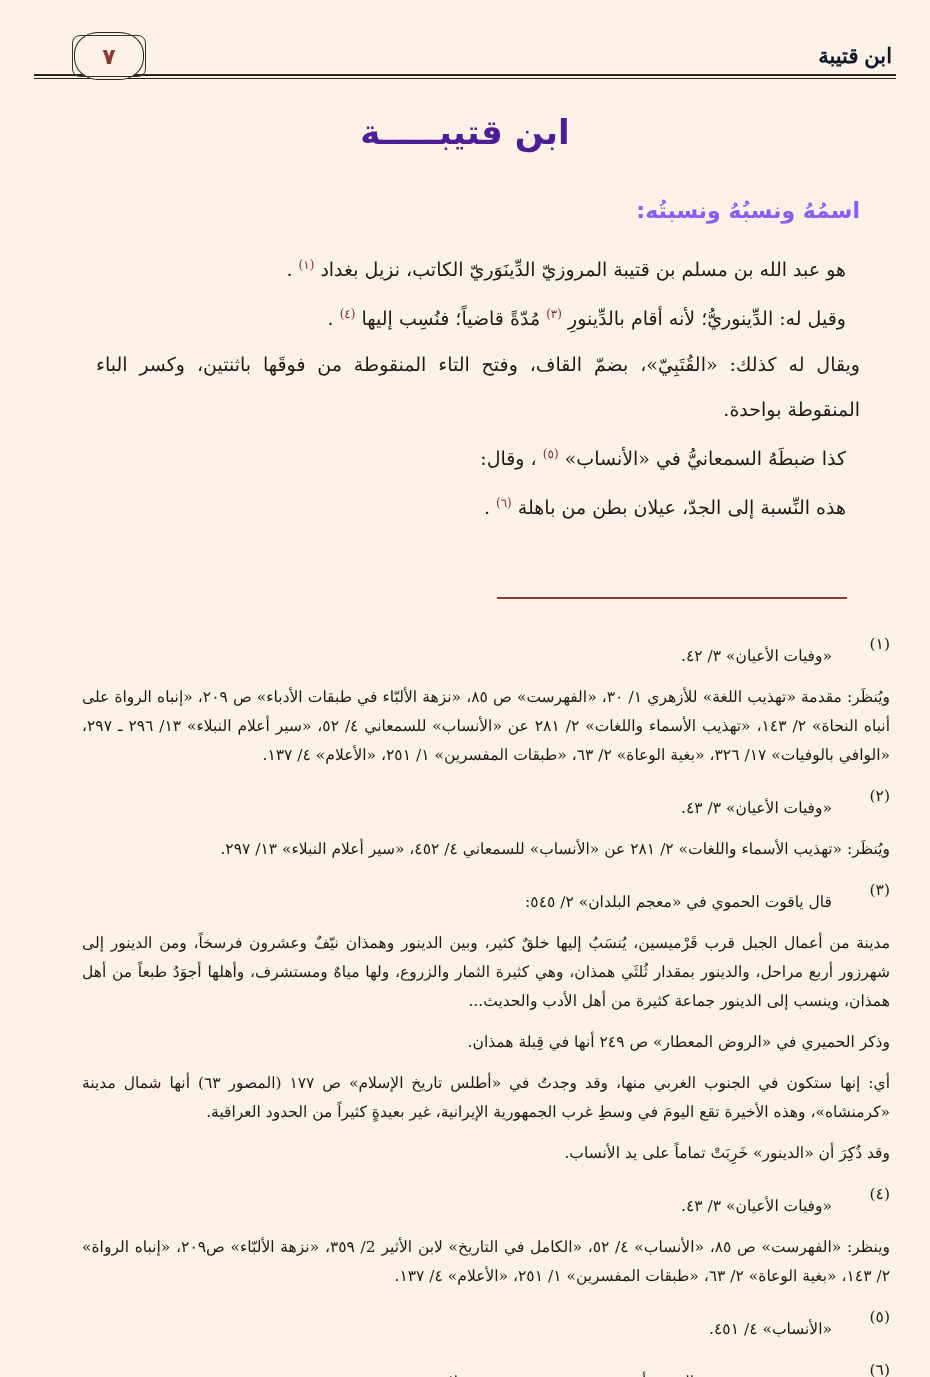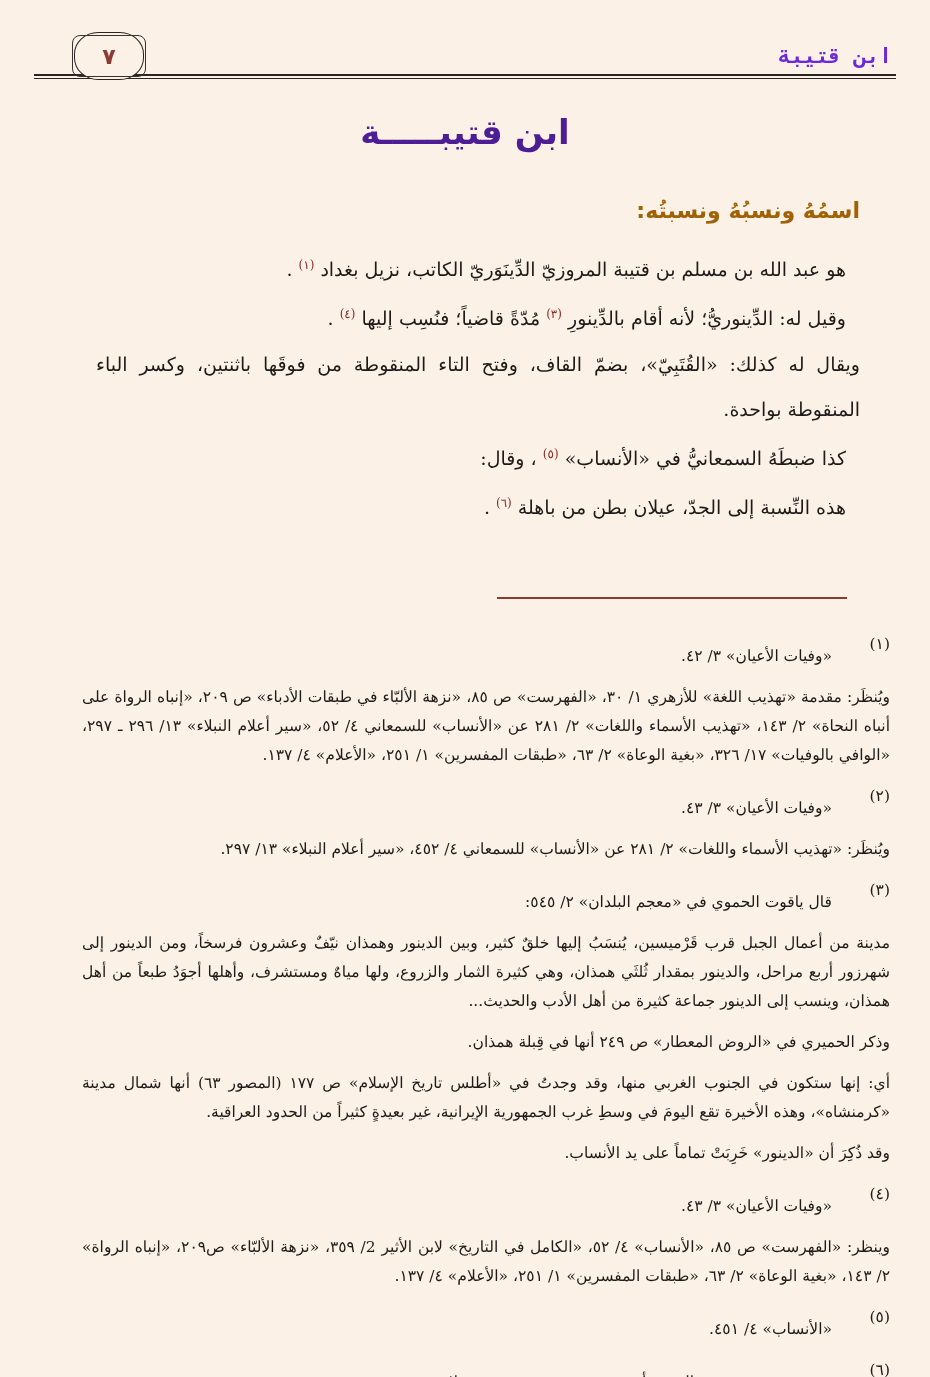--- a/index.html
+++ b/index.html
@@ -11,22 +11,22 @@
     position: relative;
   }
   .page { position: absolute; inset: 0; direction: rtl; }
 
   
   .run-header {
     position: absolute; top: 40px; left: 34px; right: 34px; height: 36px;
   }
   .run-title {
     position: absolute; right: 4px; top: 4px;
-    font-family: Liberation Mono, monospace;
-    font-weight: bold; font-size: 21px; color: #6d28d9;
+    font-family: Liberation Sans, sans-serif;
+    font-weight: bold; font-size: 21px; color: #0f172a;
   }
   .header-rule {
     position: absolute; left: 0; right: 0; top: 34px;
     border-top: 2px solid #2a2422; height: 2px; border-bottom: 1px solid #2a2422;
   }
   .page-badge {
     position: absolute; left: 40px; top: -8px; width: 68px; height: 46px;
     border: 1.5px solid #2a2422; border-radius: 24px / 22px;
     background: #fbf1e6;
     display: flex; align-items: center; justify-content: center;
@@ -40,21 +40,21 @@
 
   
   .chapter-title {
     position: absolute; top: 112px; left: 0; right: 0; text-align: center;
     font-family: "DejaVu Sans", "Liberation Sans", sans-serif;
     font-weight: bold; font-size: 34px; color: #4c1d95; letter-spacing: 1px;
   }
   .section-heading {
     position: absolute; top: 198px; right: 70px;
     font-family: "DejaVu Sans", "Liberation Sans", sans-serif;
-    font-weight: bold; font-size: 22px; color: #a16207;
+    font-weight: bold; font-size: 22px; color: #8b5cf6;
   }
 
   
   .main-text {
     position: absolute; top: 243px; right: 84px; left: 96px;
     font-size: 19px; line-height: 45px; text-align: justify;
   }
   .main-text p { margin: 0; }
   .main-text p.cont { margin-right: -14px; }
   sup.fn { color: #8c2d28; font-size: 12px; vertical-align: super; }

